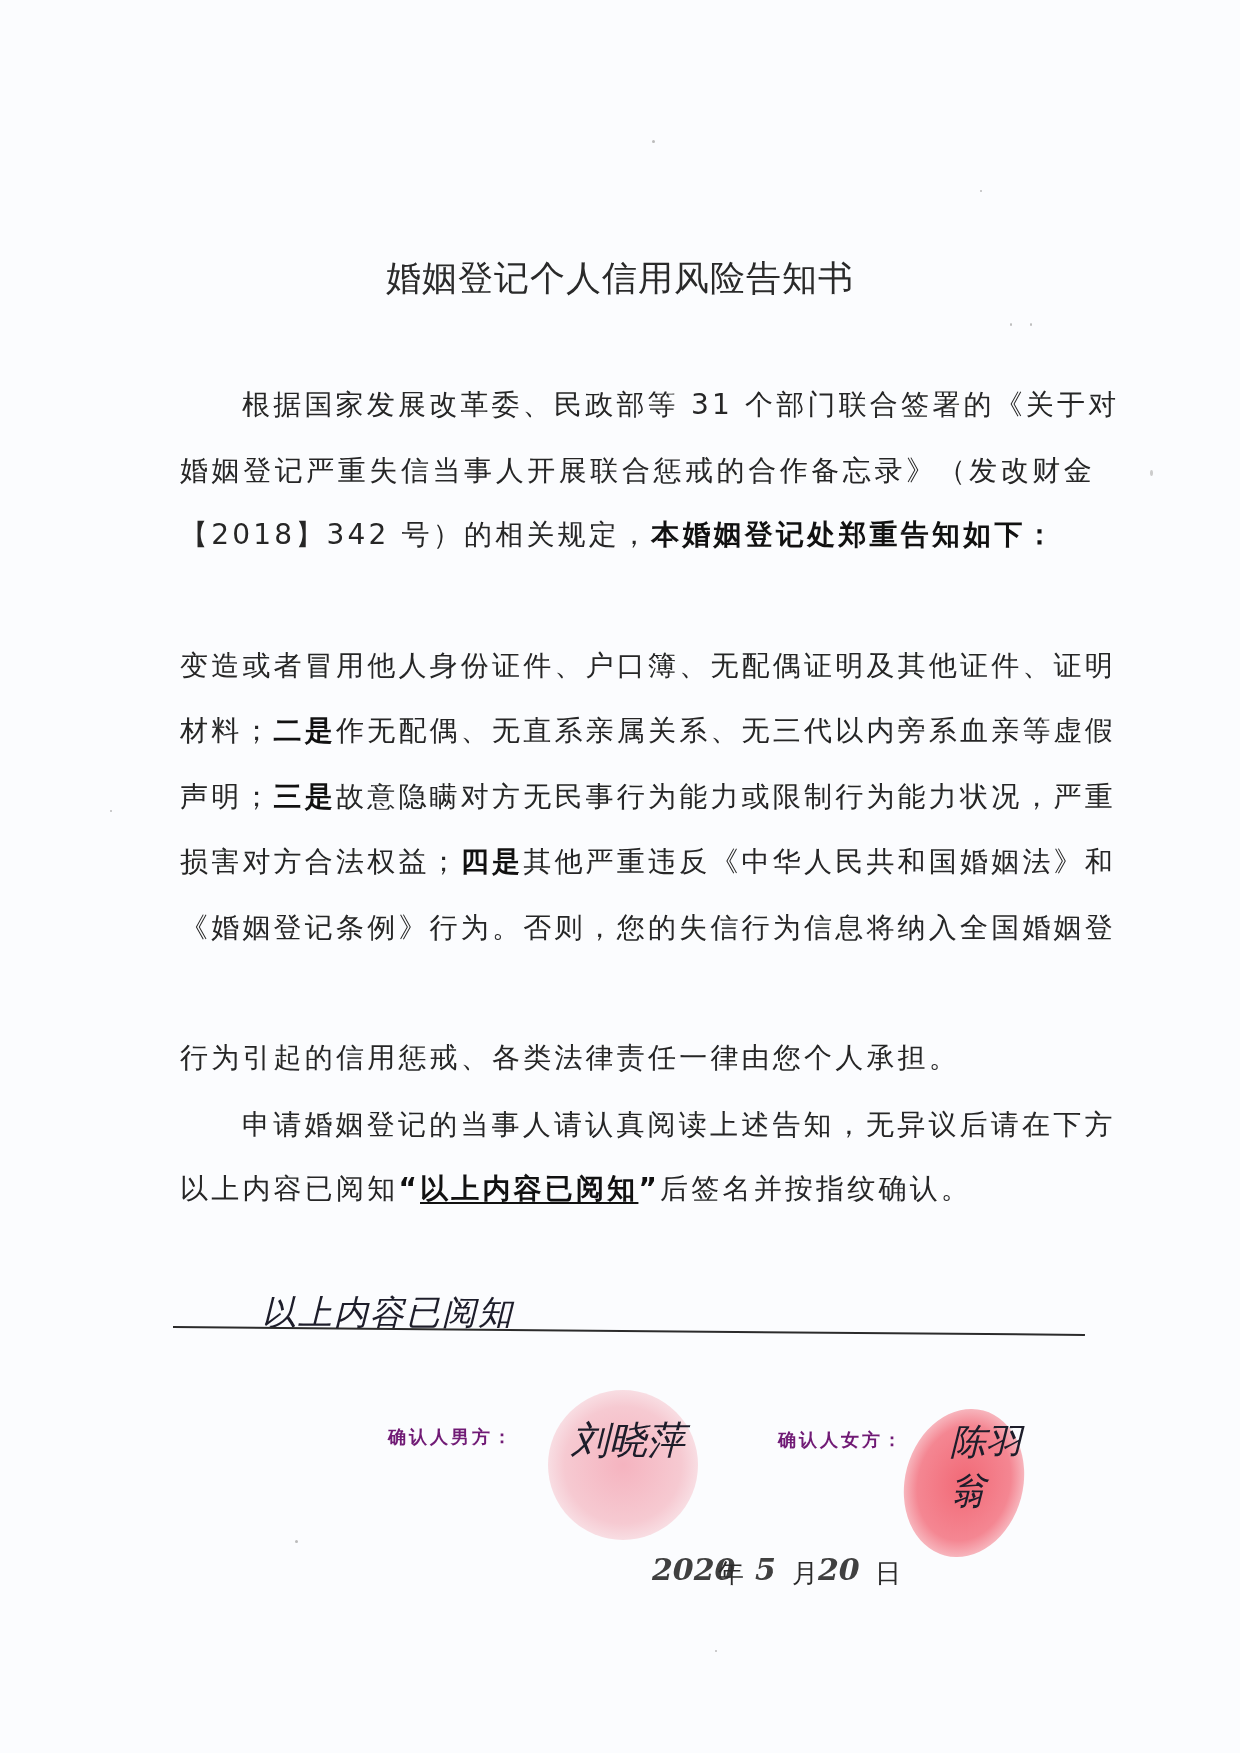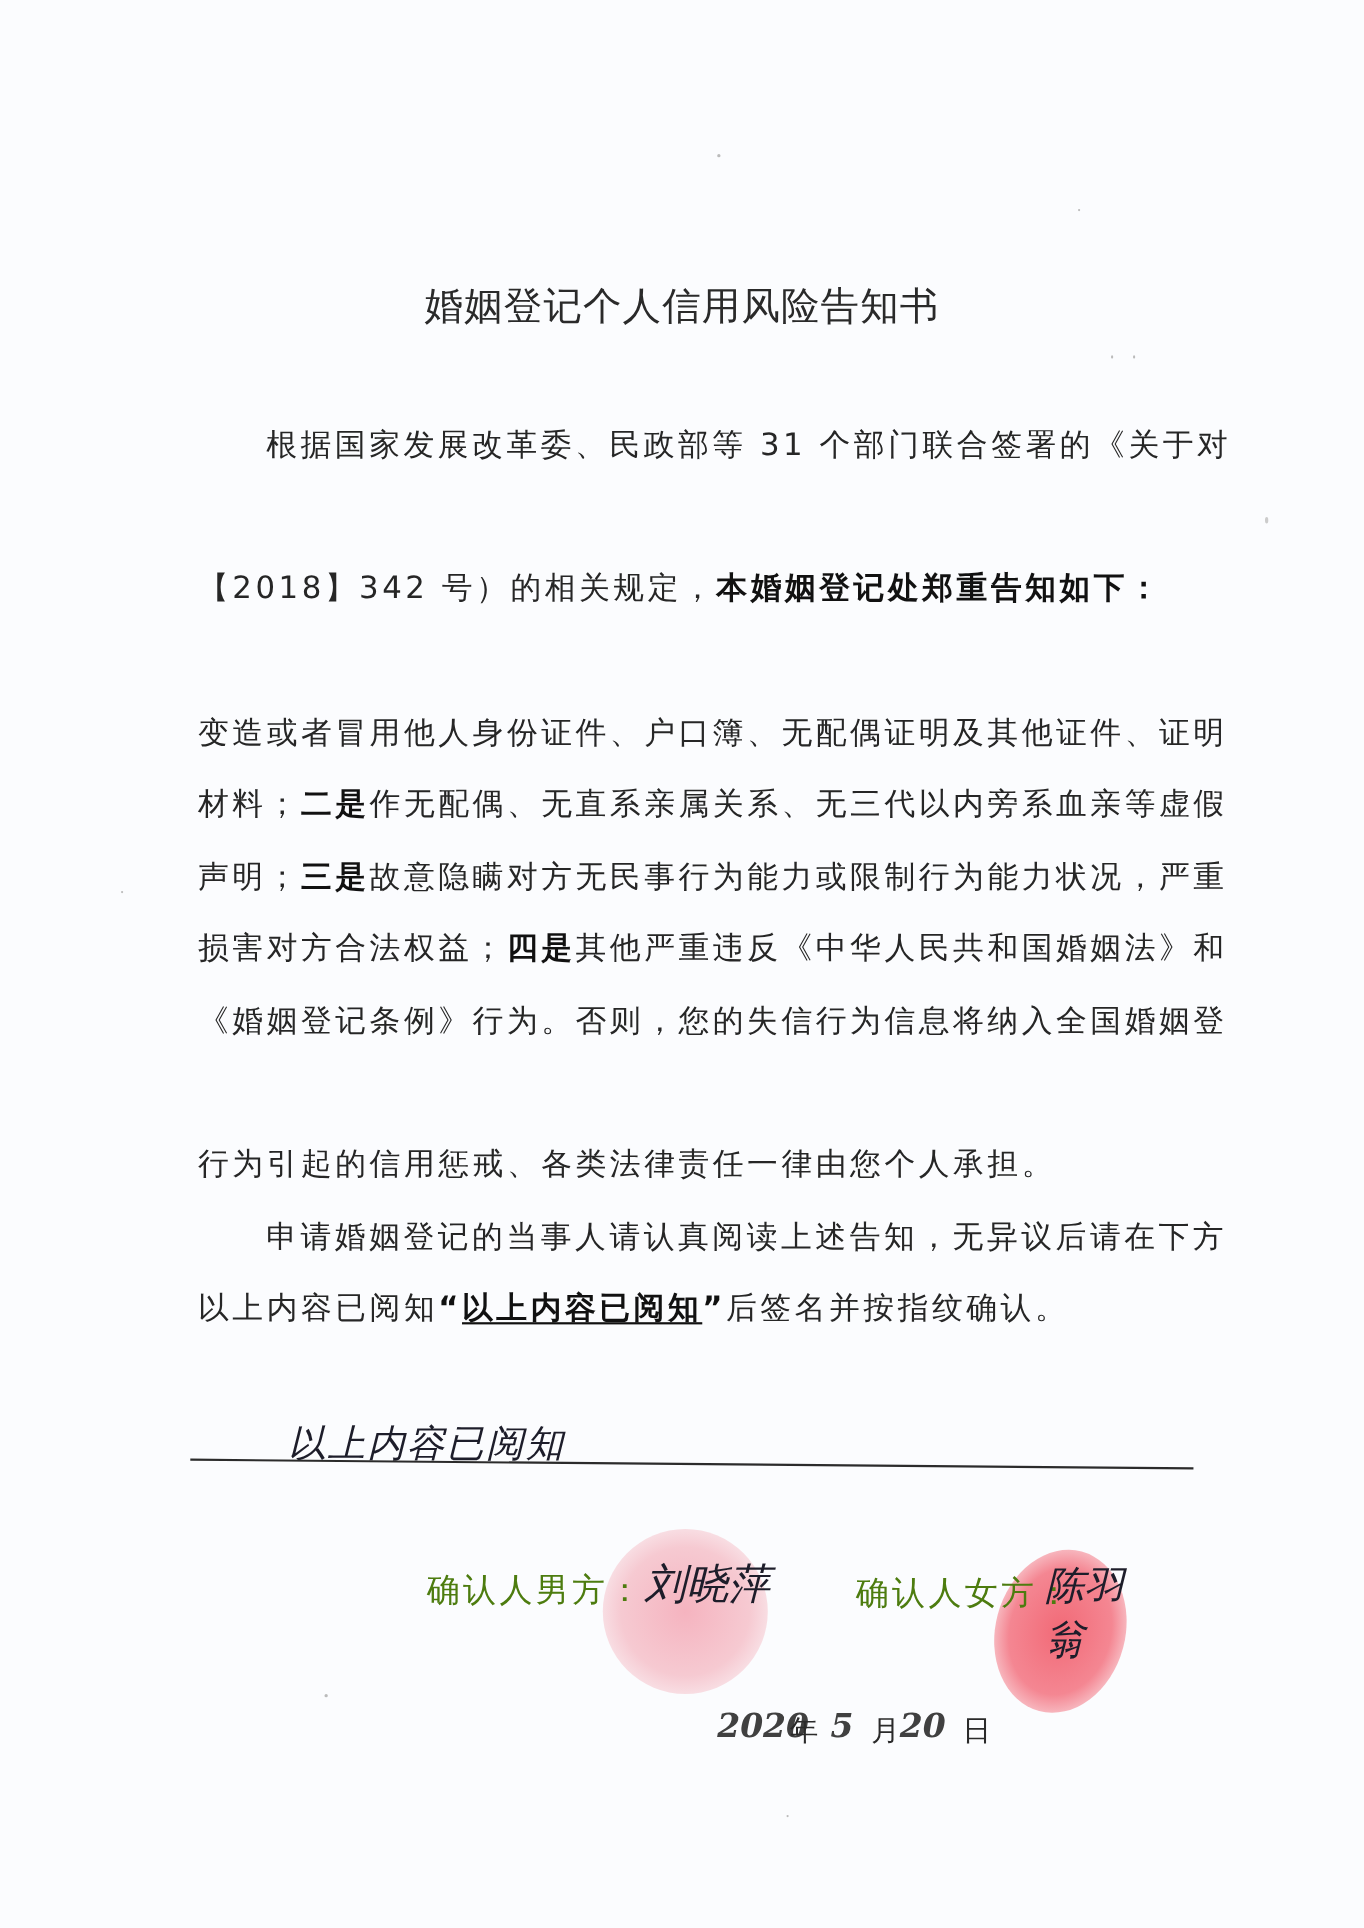--- a/index.html
+++ b/index.html
@@ -22,21 +22,21 @@
   .b { font-weight: bold; color: #111; }
   .u { text-decoration: underline; text-underline-offset: 4px; }
   .sig-line {
     position: absolute; left: 173px; top: 1326px; width: 912px; height: 2px;
     background: #2b2b2b; transform: rotate(0.5deg); transform-origin: left center;
   }
   .hand {
     position: absolute; font-family: "DejaVu Serif", serif; font-style: italic; color: #1d1d2a;
   }
   .handwritten-ack { left: 262px; top: 1290px; font-size: 34px; letter-spacing: 2px; }
-  .confirm-label { position: absolute; font-size: 30px; color: #4d7c0f; letter-spacing: 3px; }
+  .confirm-label { position: absolute; font-size: 18px; color: #701a75; letter-spacing: 3px; font-weight: bold; }
   .fp {
     position: absolute; border-radius: 50%;
     background: radial-gradient(ellipse at center, rgba(240,120,140,0.55) 0%, rgba(240,140,155,0.45) 55%, rgba(245,170,180,0.15) 85%, rgba(255,255,255,0) 100%);
   }
   .fp.female {
     background: radial-gradient(ellipse at center, rgba(240,80,95,0.85) 0%, rgba(242,95,110,0.75) 55%, rgba(245,140,150,0.25) 85%, rgba(255,255,255,0) 100%);
   }
   .date-part { position: absolute; top: 1556px; font-size: 26px; color: #2a2a2a; }
   .date-hand { font-family: "DejaVu Serif", serif; font-style: italic; font-weight: bold; font-size: 30px; color: #404040; }
   .speck { position: absolute; background: #bbb; border-radius: 50%; }
@@ -51,20 +51,21 @@
   <div class="speck" style="left:1010px;top:323px;width:2px;height:3px;"></div>
   <div class="speck" style="left:1030px;top:323px;width:2px;height:3px;"></div>
   <div class="speck" style="left:1150px;top:470px;width:3px;height:6px;background:#ccc;"></div>
   <div class="speck" style="left:110px;top:810px;width:2px;height:2px;"></div>
   <div class="speck" style="left:295px;top:1540px;width:3px;height:3px;"></div>
   <div class="speck" style="left:715px;1px;top:1650px;width:2px;height:2px;"></div>
 
   <h1 class="title" style="margin:0;font-weight:normal;">婚姻登记个人信用风险告知书</h1>
 
   <div class="line indent" style="top:383px;">根据国家发展改革委、民政部等 31 个部门联合签署的《关于对</div>
+  <div class="line" style="top:449px;">婚姻登记严重失信当事人开展联合惩戒的合作备忘录》（发改财金</div>
   <div class="line short" style="top:513px;">
     <span>【2018】342 号）的相关规定，</span><span class="b">本婚姻登记处郑重告知如下：</span>
   </div>
 
   <div class="line" style="top:644px;">变造或者冒用他人身份证件、户口簿、无配偶证明及其他证件、证明</div>
   <div class="line" style="top:709px;">
     <span>材料；</span><span class="b">二是</span><span>作无配偶、无直系亲属关系、无三代以内旁系血亲等虚假</span>
   </div>
   <div class="line" style="top:840px;">
     <span>损害对方合法权益；</span><span class="b">四是</span><span>其他严重违反《中华人民共和国婚姻法》和</span>
@@ -80,21 +81,21 @@
     <span>以上内容已阅知</span><span class="b">“</span><span class="b u">以上内容已阅知</span><span class="b">”</span><span>后签名并按指纹确认。</span>
   </div>
 
   <div class="hand handwritten-ack">以上内容已阅知</div>
   <div class="sig-line"></div>
 
   <div class="fp male" style="left:548px;top:1390px;width:150px;height:150px;"></div>
   <div class="fp female" style="left:905px;top:1408px;width:118px;height:150px;transform:rotate(15deg);"></div>
 
   <div class="confirm-label" style="left:388px;top:1425px;">确认人男方：</div>
-  <div class="hand" style="left:586px;top:1415px;font-size:38px;">刘晓萍</div>
+  <div class="hand" style="left:571px;top:1415px;font-size:38px;">刘晓萍</div>
   <div class="confirm-label" style="left:778px;top:1428px;">确认人女方：</div>
   <div class="hand" style="left:950px;top:1418px;font-size:36px;">陈羽翁</div>
 
   <span class="date-part date-hand" style="left:652px;top:1552px;">2020</span>
   <span class="date-part" style="left:718px;">年</span>
   <span class="date-part date-hand" style="left:755px;top:1552px;">5</span>
   <span class="date-part" style="left:792px;">月</span>
   <span class="date-part date-hand" style="left:818px;top:1552px;">20</span>
   <span class="date-part" style="left:875px;">日</span>
 

